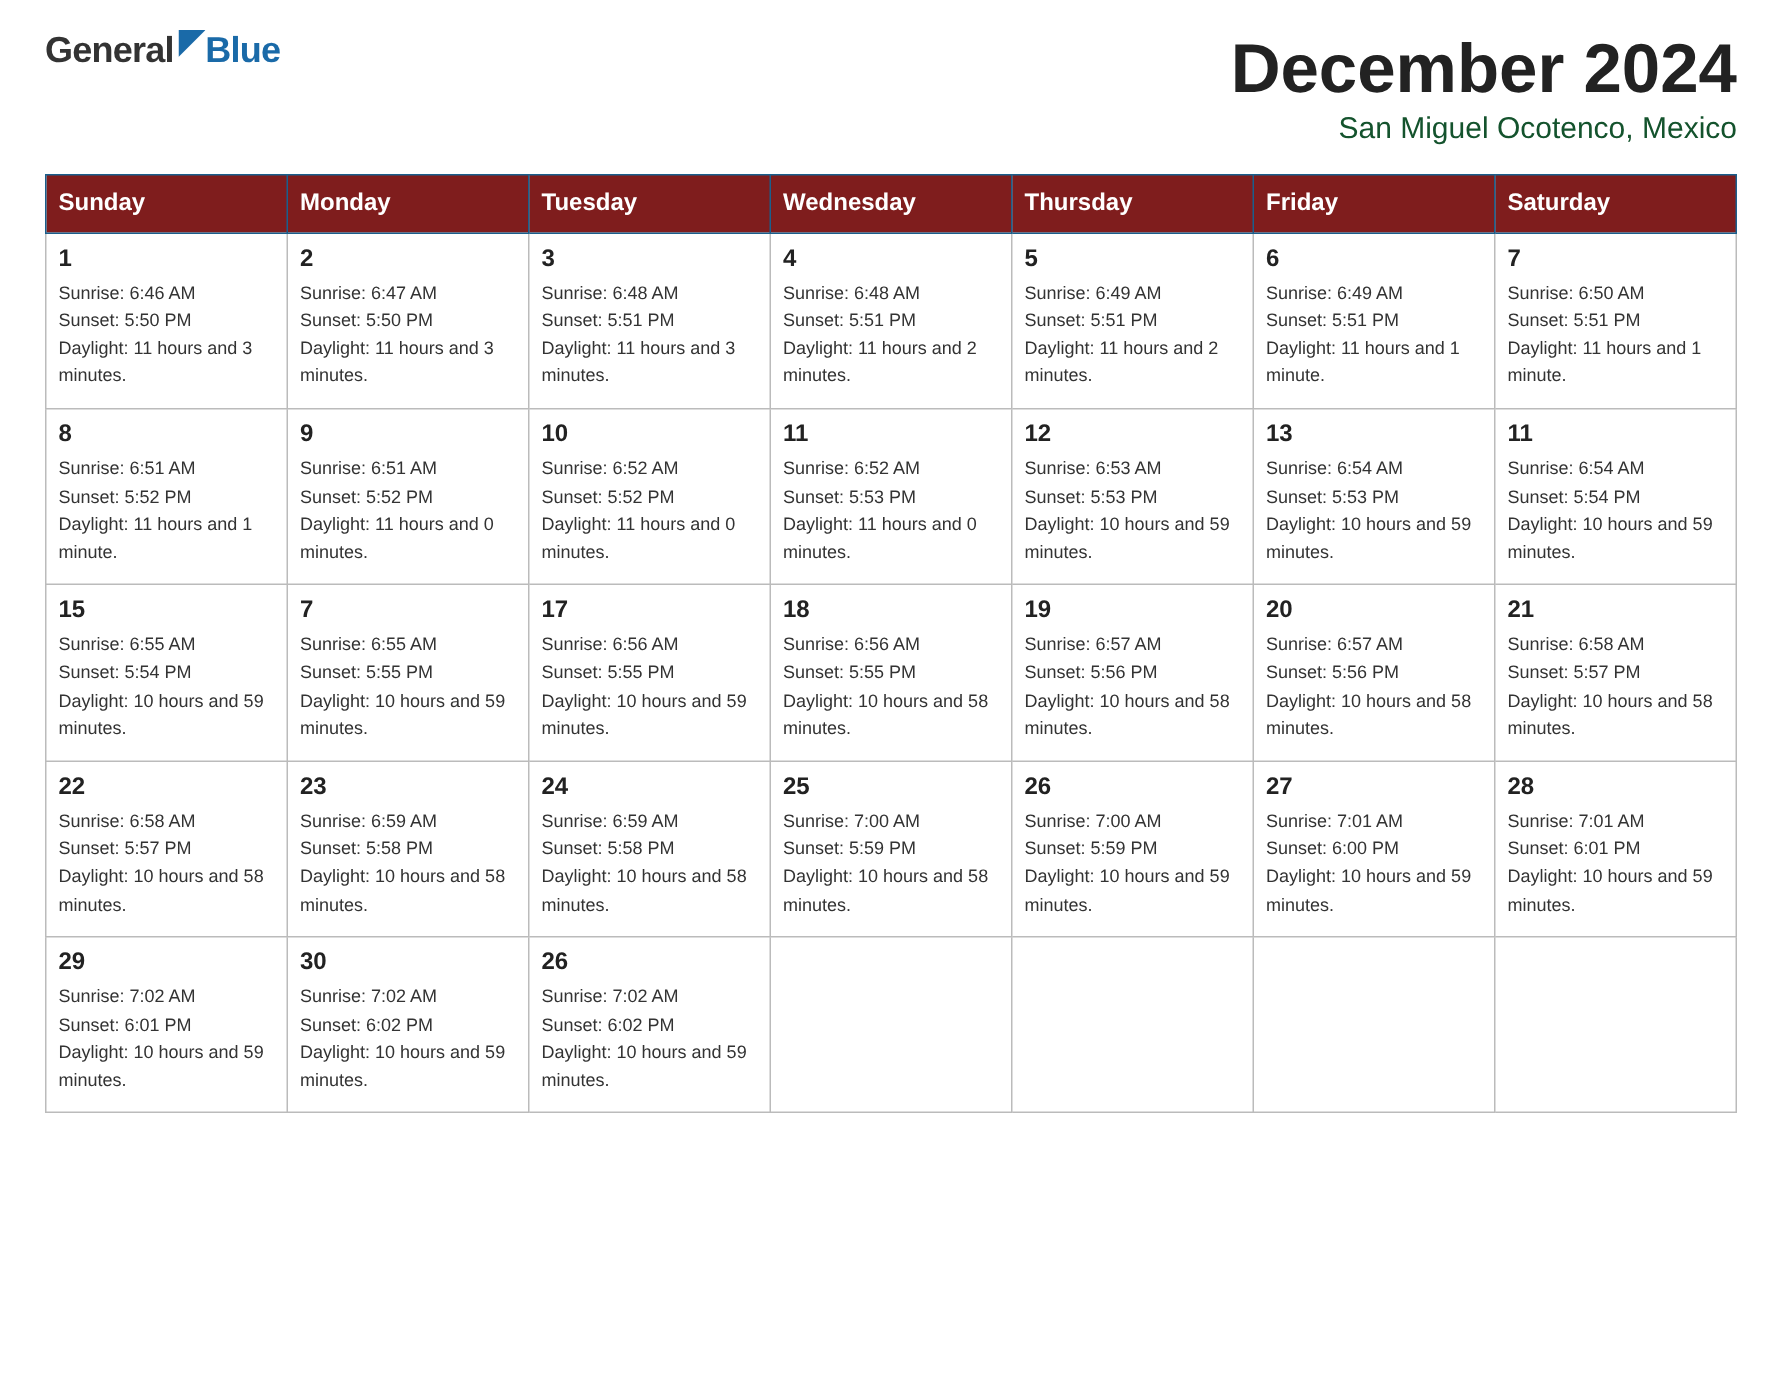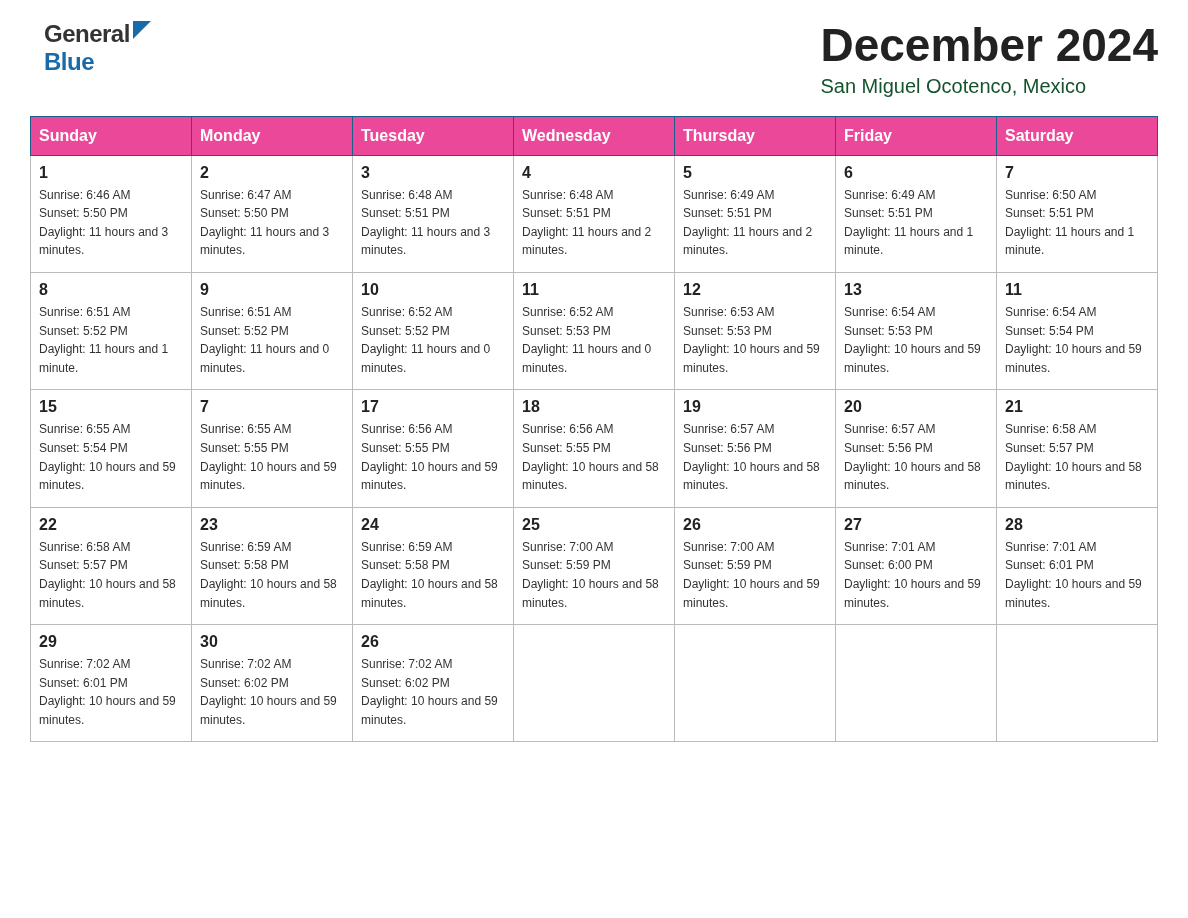--- a/index.html
+++ b/index.html
@@ -10,40 +10,41 @@
       width: 1188px;
       min-height: 918px;
     }
     .header {
       display: flex;
       justify-content: space-between;
       align-items: flex-start;
       margin-bottom: 18px;
     }
     .title-block {
+      text-align: right;
     }
     .title-block h1 {
       font-size: 46px;
       font-weight: bold;
       color: #222;
       line-height: 1.1;
     }
     .title-block h2 {
       font-size: 20px;
       font-weight: normal;
       color: #14532d;
       margin-top: 4px;
     }
     .calendar {
       width: 100%;
       border-collapse: collapse;
       border: 1px solid #aaa;
     }
     .calendar thead tr th {
-      background-color: #ec4899;
+      background-color: #7f1d1d;
       color: #fff;
       padding: 10px 8px;
       font-size: 16px;
       font-weight: bold;
       text-align: left;
       border: 1px solid #1a5f8c;
     }
     .calendar tbody tr td {
       vertical-align: top;
       padding: 8px 8px 12px 8px;
@@ -64,24 +65,23 @@
       font-size: 12px;
       line-height: 1.55;
       color: #333;
     }
     .calendar tbody tr:last-child td {
       border-bottom: 1px solid #bbb;
     }
     
     .logo-svg-wrap {
       display: flex;
-      flex-direction: column;
+      flex-direction: row;
       align-items: flex-start;
       margin-right: 4px;
-      margin-left: 14px;
     }
     .logo-row1 {
       display: flex;
       align-items: flex-end;
     }
     .logo-general {
       font-size: 24px;
       font-weight: bold;
       color: #333;
       letter-spacing: -0.5px;

